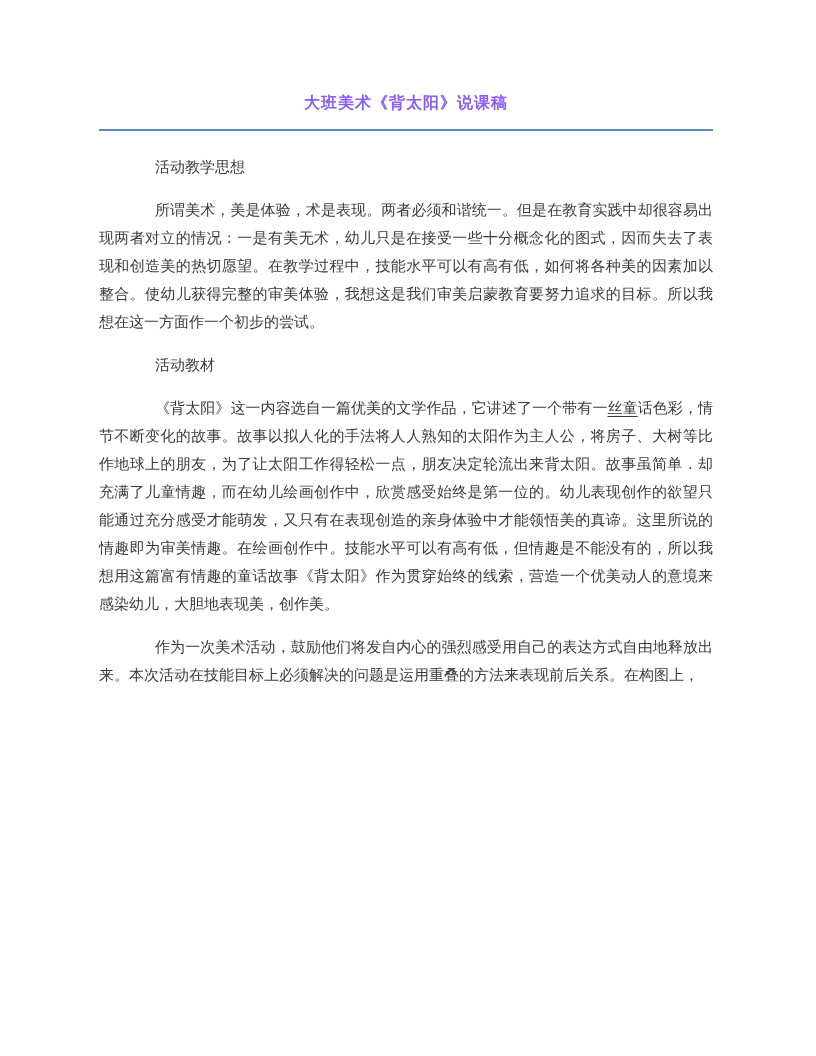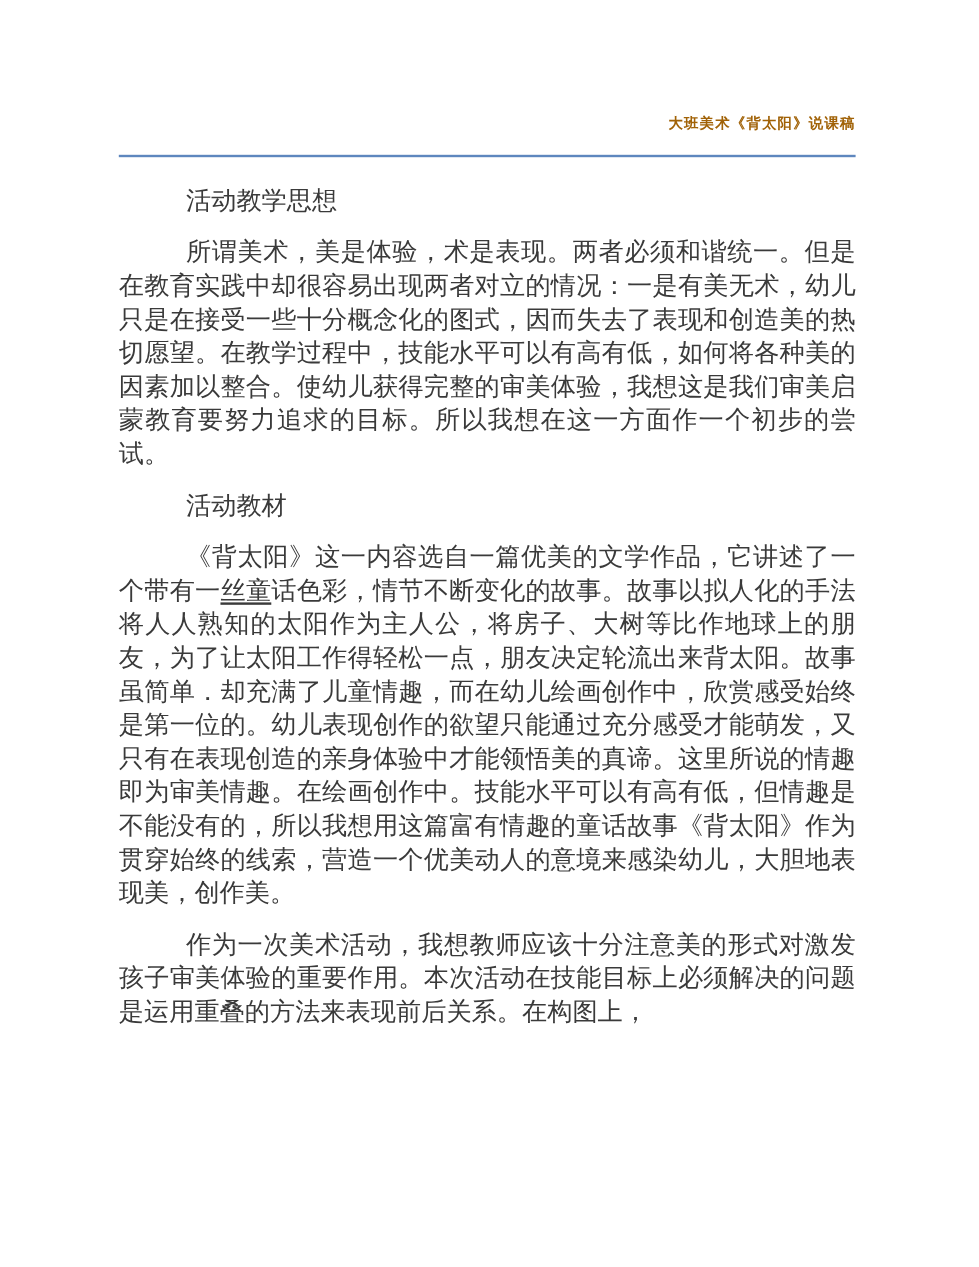--- a/index.html
+++ b/index.html
@@ -12,36 +12,36 @@
     width: 816px;
     height: 1056px;
     background: #ffffff;
     box-sizing: border-box;
     padding: 88px 103px 0 99px;
     font-family: "Liberation Serif", "DejaVu Serif", serif;
     overflow: hidden;
   }
   .doc-title {
     margin: 0;
-    font-size: 12px;
+    font-size: 16px;
     line-height: 30px;
     font-weight: bold;
-    text-align: right;
-    color: #a16207;
+    text-align: center;
+    color: #8b5cf6;
     letter-spacing: 1px;
   }
   .title-rule {
     height: 0;
     border-bottom: 2px solid #5E87BE;
     margin-top: 11px;
     margin-bottom: 22px;
   }
   .heading, .para {
     margin: 15px 0;
-    font-size: 21px;
+    font-size: 15px;
     line-height: 28px;
     color: #3A3A3A;
     text-indent: 56px;
   }
   .para {
     text-align: justify;
   }
   .u {
     text-decoration: underline;
     text-underline-offset: 3px;
@@ -59,15 +59,15 @@
   <p class="heading">活动教学思想</p>
 
 
   <p class="para">所谓美术，美是体验，术是表现。两者必须和谐统一。但是在教育实践中却很容易出现两者对立的情况：一是有美无术，幼儿只是在接受一些十分概念化的图式，因而失去了表现和创造美的热切愿望。在教学过程中，技能水平可以有高有低，如何将各种美的因素加以整合。使幼儿获得完整的审美体验，我想这是我们审美启蒙教育要努力追求的目标。所以我想在这一方面作一个初步的尝试。</p>
 
   <p class="heading">活动教材</p>
 
   <p class="para"><span>《背太阳》这一内容选自一篇优美的文学作品，它讲述了一个带有一</span><span class="u">丝童</span><span>话色彩，情节不断变化的故事。故事以拟人化的手法将人人熟知的太阳作为主人公，将房子、大树等比作地球上的朋友，为了让太阳工作得轻松一点，朋友决定轮流出来背太阳。故事虽简单．却充满了儿童情趣，而在幼儿绘画创作中，欣赏感受始终是第一位的。幼儿表现创作的欲望只能通过充分感受才能萌发，又只有在表现创造的亲身体验中才能领悟美的真谛。这里所说的情趣即为审美情趣。在绘画创作中。技能水平可以有高有低，但情趣是不能没有的，所以我想用这篇富有情趣的童话故事《背太阳》作为贯穿始终的线索，营造一个优美动人的意境来感染幼儿，大胆地表现美，创作美。</span></p>
 
 
-  <p class="para">作为一次美术活动，我想教师应该十分注意美的形式对激发孩子审美体验的重要作用。本次活动在技能目标上必须解决的问题是运用重叠的方法来表现前后关系。在构图上，</p>
+  <p class="para">作为一次美术活动，鼓励他们将发自内心的强烈感受用自己的表达方式自由地释放出来。本次活动在技能目标上必须解决的问题是运用重叠的方法来表现前后关系。在构图上，</p>
 
 </div>
 
 </body></html>

